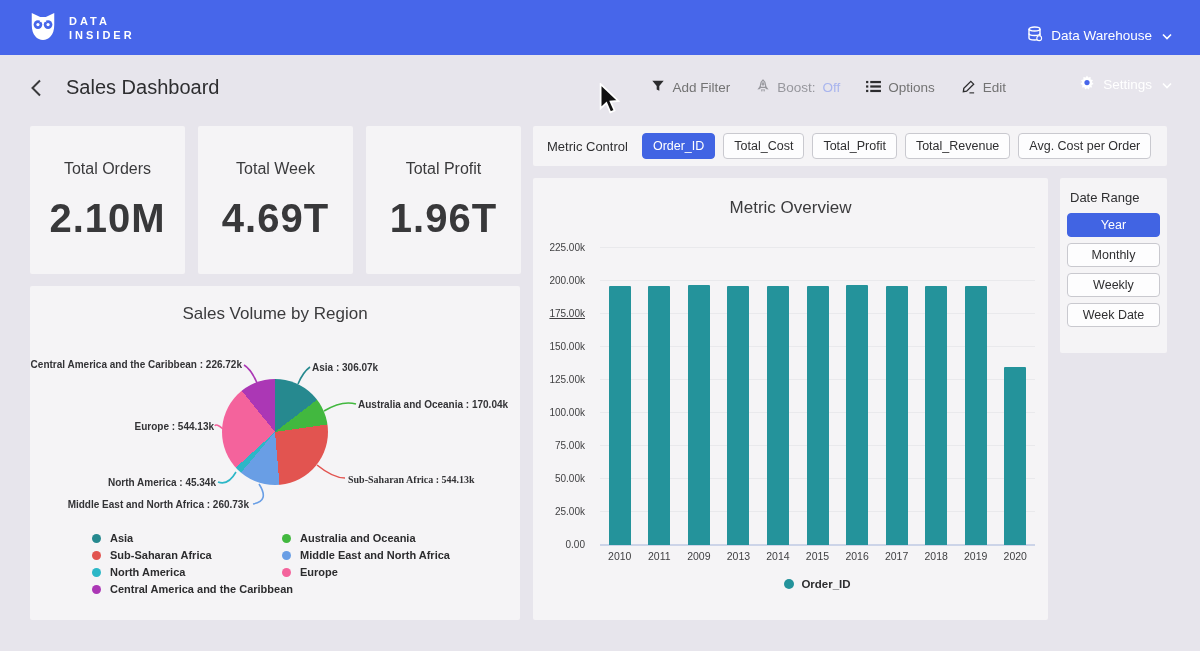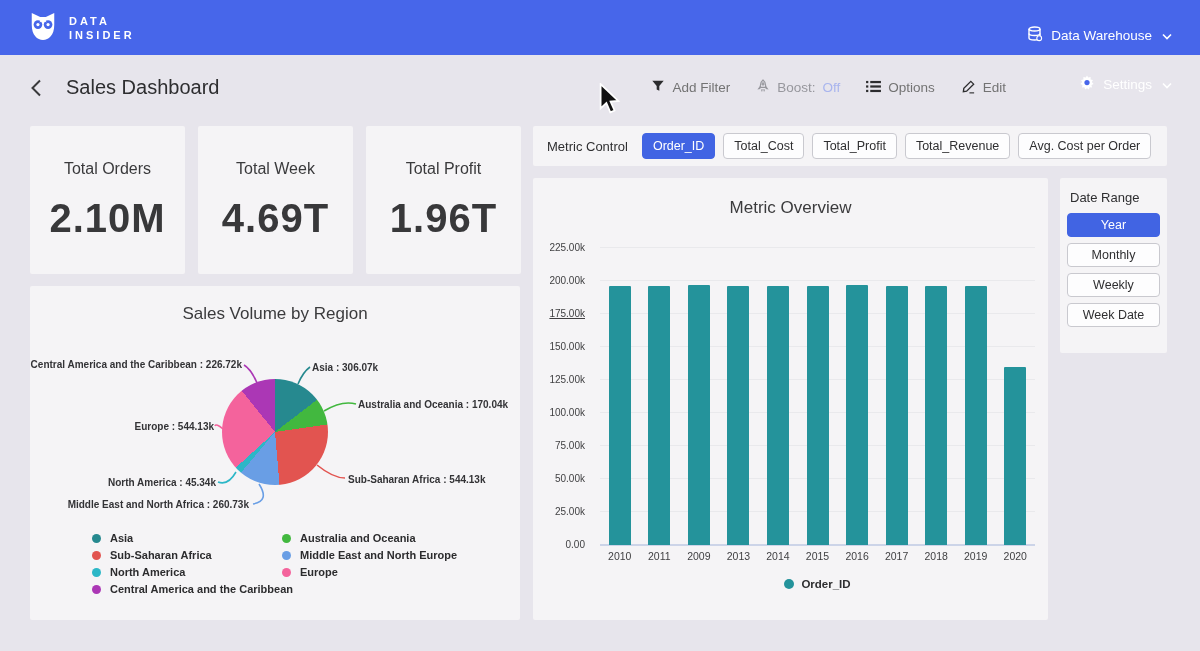--- a/index.html
+++ b/index.html
@@ -326,21 +326,21 @@
           <path d="M294,85 Q312,74 326,78" fill="none" stroke="#42b83f" stroke-width="1.6"></path>
           <path d="M287,139 Q303,152 315,152" fill="none" stroke="#e25450" stroke-width="1.6"></path>
           <path d="M229,158 Q240,175 223,178" fill="none" stroke="#699ee5" stroke-width="1.6"></path>
           <path d="M206,146 Q198,160 188,156" fill="none" stroke="#2cb7c7" stroke-width="1.6"></path>
           <path d="M193,103 Q186,97 185,100" fill="none" stroke="#f4639c" stroke-width="1.6"></path>
           <path d="M227,57 Q221,43 214,39" fill="none" stroke="#ab37b5" stroke-width="1.6"></path>
         </svg>
       <div class="pie" id="pie" style="background: conic-gradient(rgb(38, 137, 143) 0deg, rgb(38, 137, 143) 52.5402deg, rgb(66, 184, 63) 52.5402deg, rgb(66, 184, 63) 81.7294deg, rgb(226, 84, 80) 81.7294deg, rgb(226, 84, 80) 175.135deg, rgb(105, 158, 229) 175.135deg, rgb(105, 158, 229) 219.892deg, rgb(44, 183, 199) 219.892deg, rgb(44, 183, 199) 227.675deg, rgb(244, 99, 156) 227.675deg, rgb(244, 99, 156) 321.081deg, rgb(171, 55, 181) 321.081deg, rgb(171, 55, 181) 360deg);"></div>
     <div class="callout" style="top: 36px; left: 282px;">Asia : 306.07k</div>
         <div class="callout" style="top: 73px; left: 328px;">Australia and Oceania : 170.04k</div>
-        <div class="callout" style="top: 148px; left: 318px;">Sub-Saharan Africa : 544.13k</div>
+        <div class="callout" style="top: 148px; left: 318px; font-family: Liberation Serif, serif;">Sub-Saharan Africa : 544.13k</div>
         <div class="callout" style="top: 173px; right: 271px;">Middle East and North Africa : 260.73k</div>
         <div class="callout" style="top: 151px; right: 304px;">North America : 45.34k</div>
         <div class="callout" style="top: 95px; right: 306px;">Europe : 544.13k</div>
         <div class="callout" style="top: 33px; right: 278px;">Central America and the Caribbean : 226.72k</div>
       </div>
     <div class="pie-legend" id="pie-legend-left" style="left:62px">
         <div class="pie-legend-item">
           <span class="legend-dot" style="background: rgb(38, 137, 143);"></span>
           <span class="pie-legend-label">Asia</span>
         </div>
@@ -357,21 +357,21 @@
           <span class="pie-legend-label">Central America and the Caribbean</span>
         </div>
       </div>
     <div class="pie-legend" id="pie-legend-right" style="left:252px">
         <div class="pie-legend-item">
           <span class="legend-dot" style="background: rgb(66, 184, 63);"></span>
           <span class="pie-legend-label">Australia and Oceania</span>
         </div>
         <div class="pie-legend-item">
           <span class="legend-dot" style="background: rgb(105, 158, 229);"></span>
-          <span class="pie-legend-label">Middle East and North Europe</span>
+          <span class="pie-legend-label">Middle East and North Africa</span>
         </div>
         <div class="pie-legend-item">
           <span class="legend-dot" style="background: rgb(244, 99, 156);"></span>
           <span class="pie-legend-label">Europe</span>
         </div>
       </div>
   </div>
 
   <div class="cursor">
     <svg width="24" height="32" viewBox="0 0 19 29">

